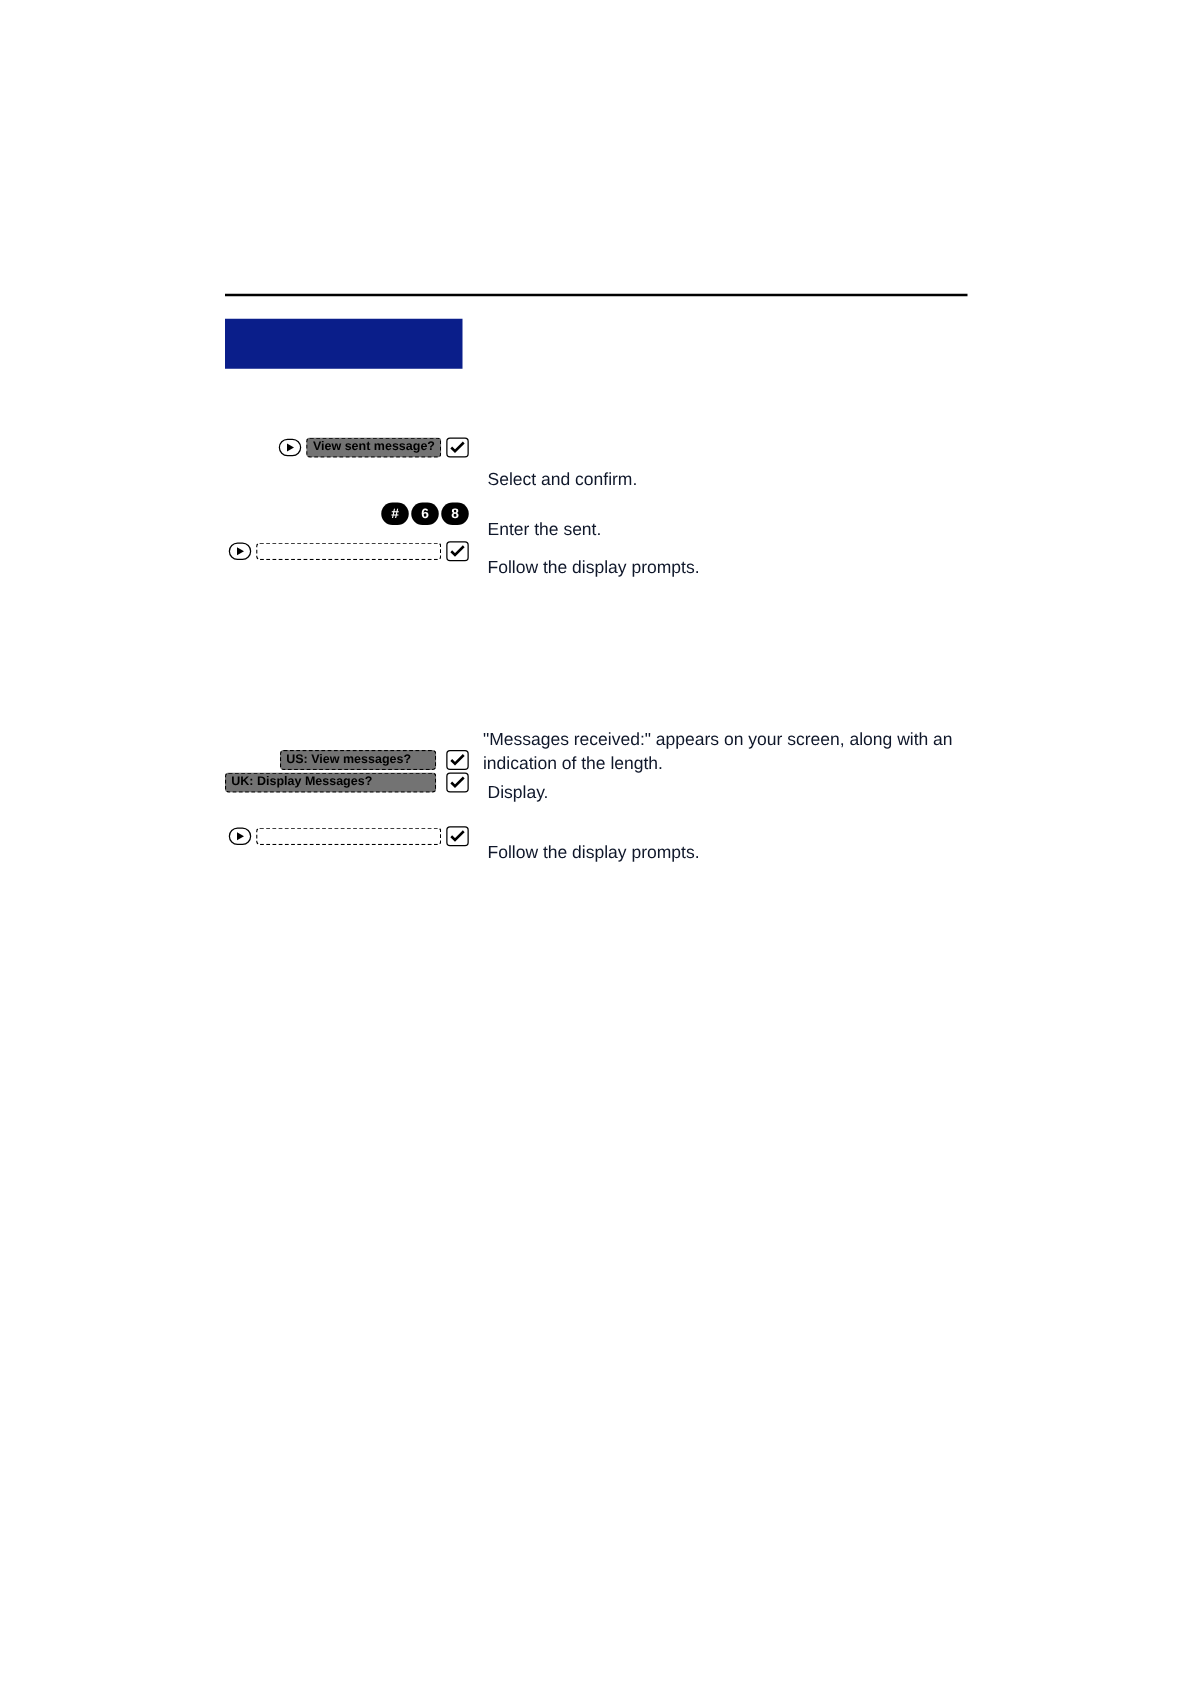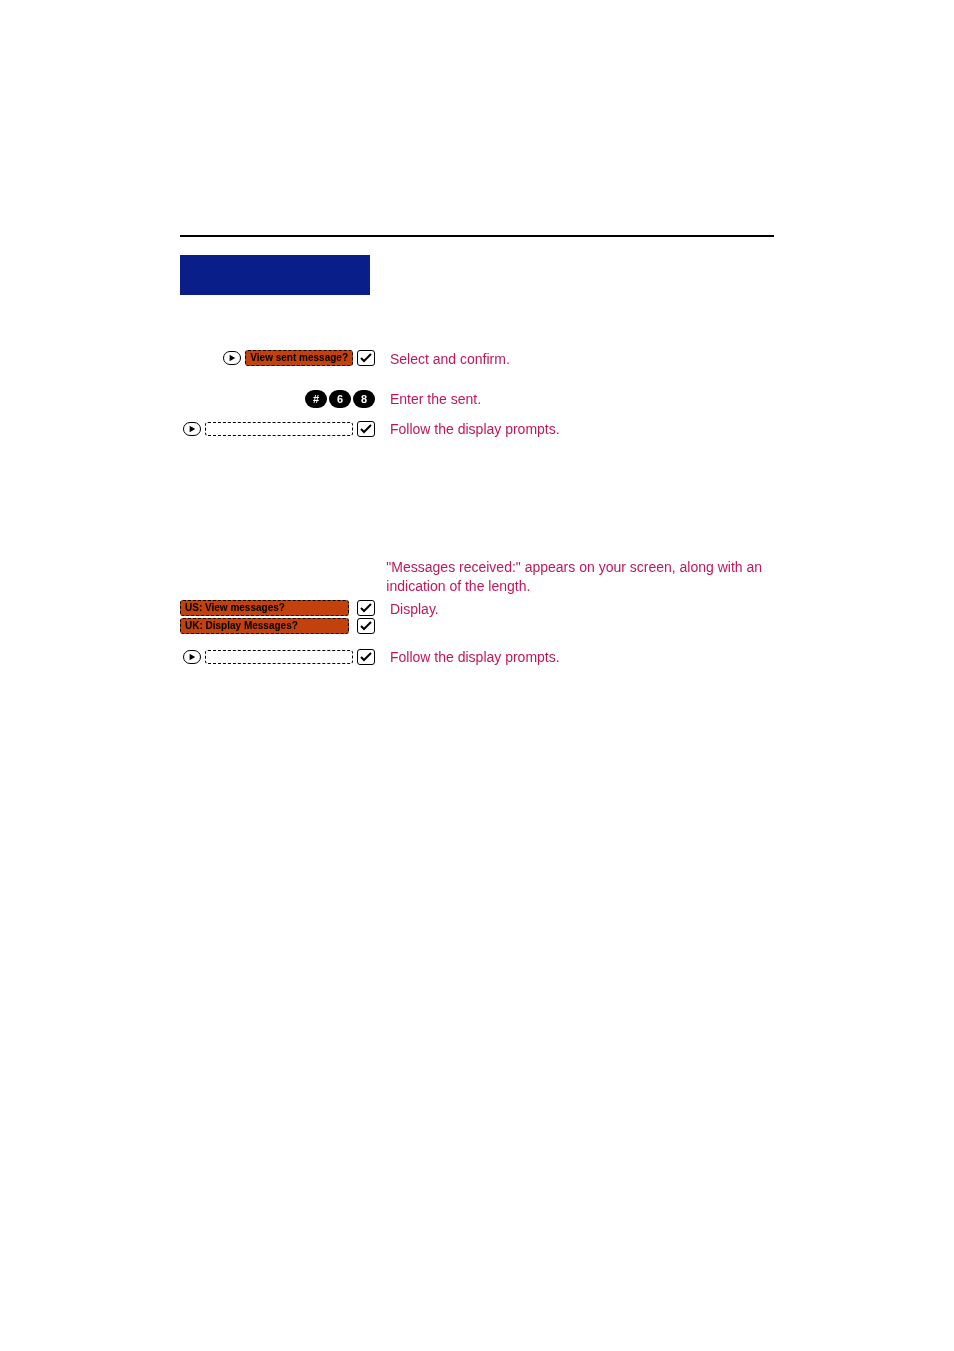--- a/index.html
+++ b/index.html
@@ -32,42 +32,43 @@
     right: 180px;
   }
   .left-col {
     display: flex;
     align-items: flex-start;
     justify-content: flex-end;
     width: 195px;
   }
   .right-col {
     font-size: 14px;
-    color: #be185d;
+    color: #0f172a;
     line-height: 1.35;
+    margin-top: 24px;
   }
   
   .scroll-icon {
     width: 18px;
     height: 14px;
     border: 1px solid #000;
     border-radius: 7px;
     display: inline-flex;
     align-items: center;
     justify-content: center;
     margin-right: 4px;
     flex-shrink: 0;
     background: #fff;
   }
   .scroll-icon svg { width: 8px; height: 8px; }
   
   .pill {
     border: 1px dashed #000;
     border-radius: 3px;
-    background: #c2410c;
+    background: #737373;
     font-size: 10px;
     font-weight: bold;
     color: #000;
     padding: 1px 4px;
     line-height: 12px;
     white-space: nowrap;
   }
   .pill + .check-btn { margin-left: 4px; }
   
   .check-btn {
@@ -185,21 +186,21 @@
 
   <div class="row" style="top:558px; display:flex; gap:15px;">
     <div class="left-col"></div>
     <div class="right-col" style="width:395px;">"Messages received:" appears on your screen, along with an indication of the length.</div>
   </div>
 
   <div class="row" style="top:600px; display:flex; gap:15px; align-items:flex-start;">
     <div class="left-col" style="align-items:flex-start;">
       <div class="stack-pills" style="flex:1; display:flex; flex-direction:column; align-items:stretch;">
         <div style="display:flex; align-items:center; justify-content:flex-end; gap:4px;">
-          <span class="pill" style="flex:1;">US: View messages?</span>
+          <span class="pill" style="flex:1;margin-left:44px;">US: View messages?</span>
           <span class="check-btn">
             <svg viewBox="0 0 12 12">
                 <polyline points="1,6 4,9 11,2" fill="none" stroke="#000" stroke-width="2"></polyline>
               </svg>
           </span>
         </div>
         <div style="display:flex; align-items:flex-end; justify-content:flex-end; gap:4px;">
           <span class="pill" style="flex:1;">UK: Display Messages?</span>
           <span class="check-btn">
             <svg viewBox="0 0 12 12">

